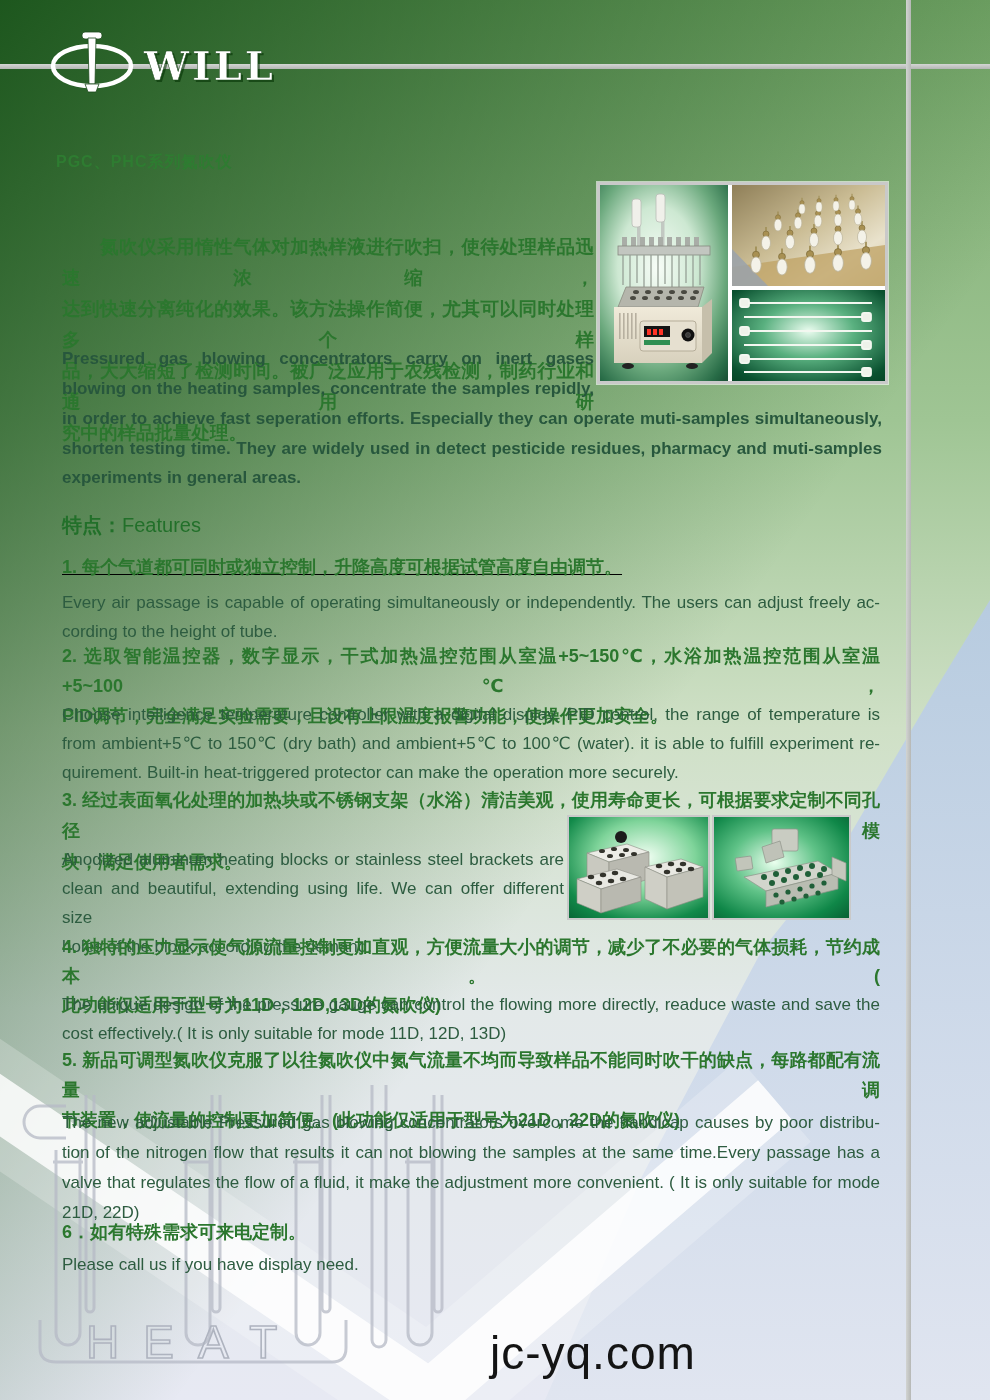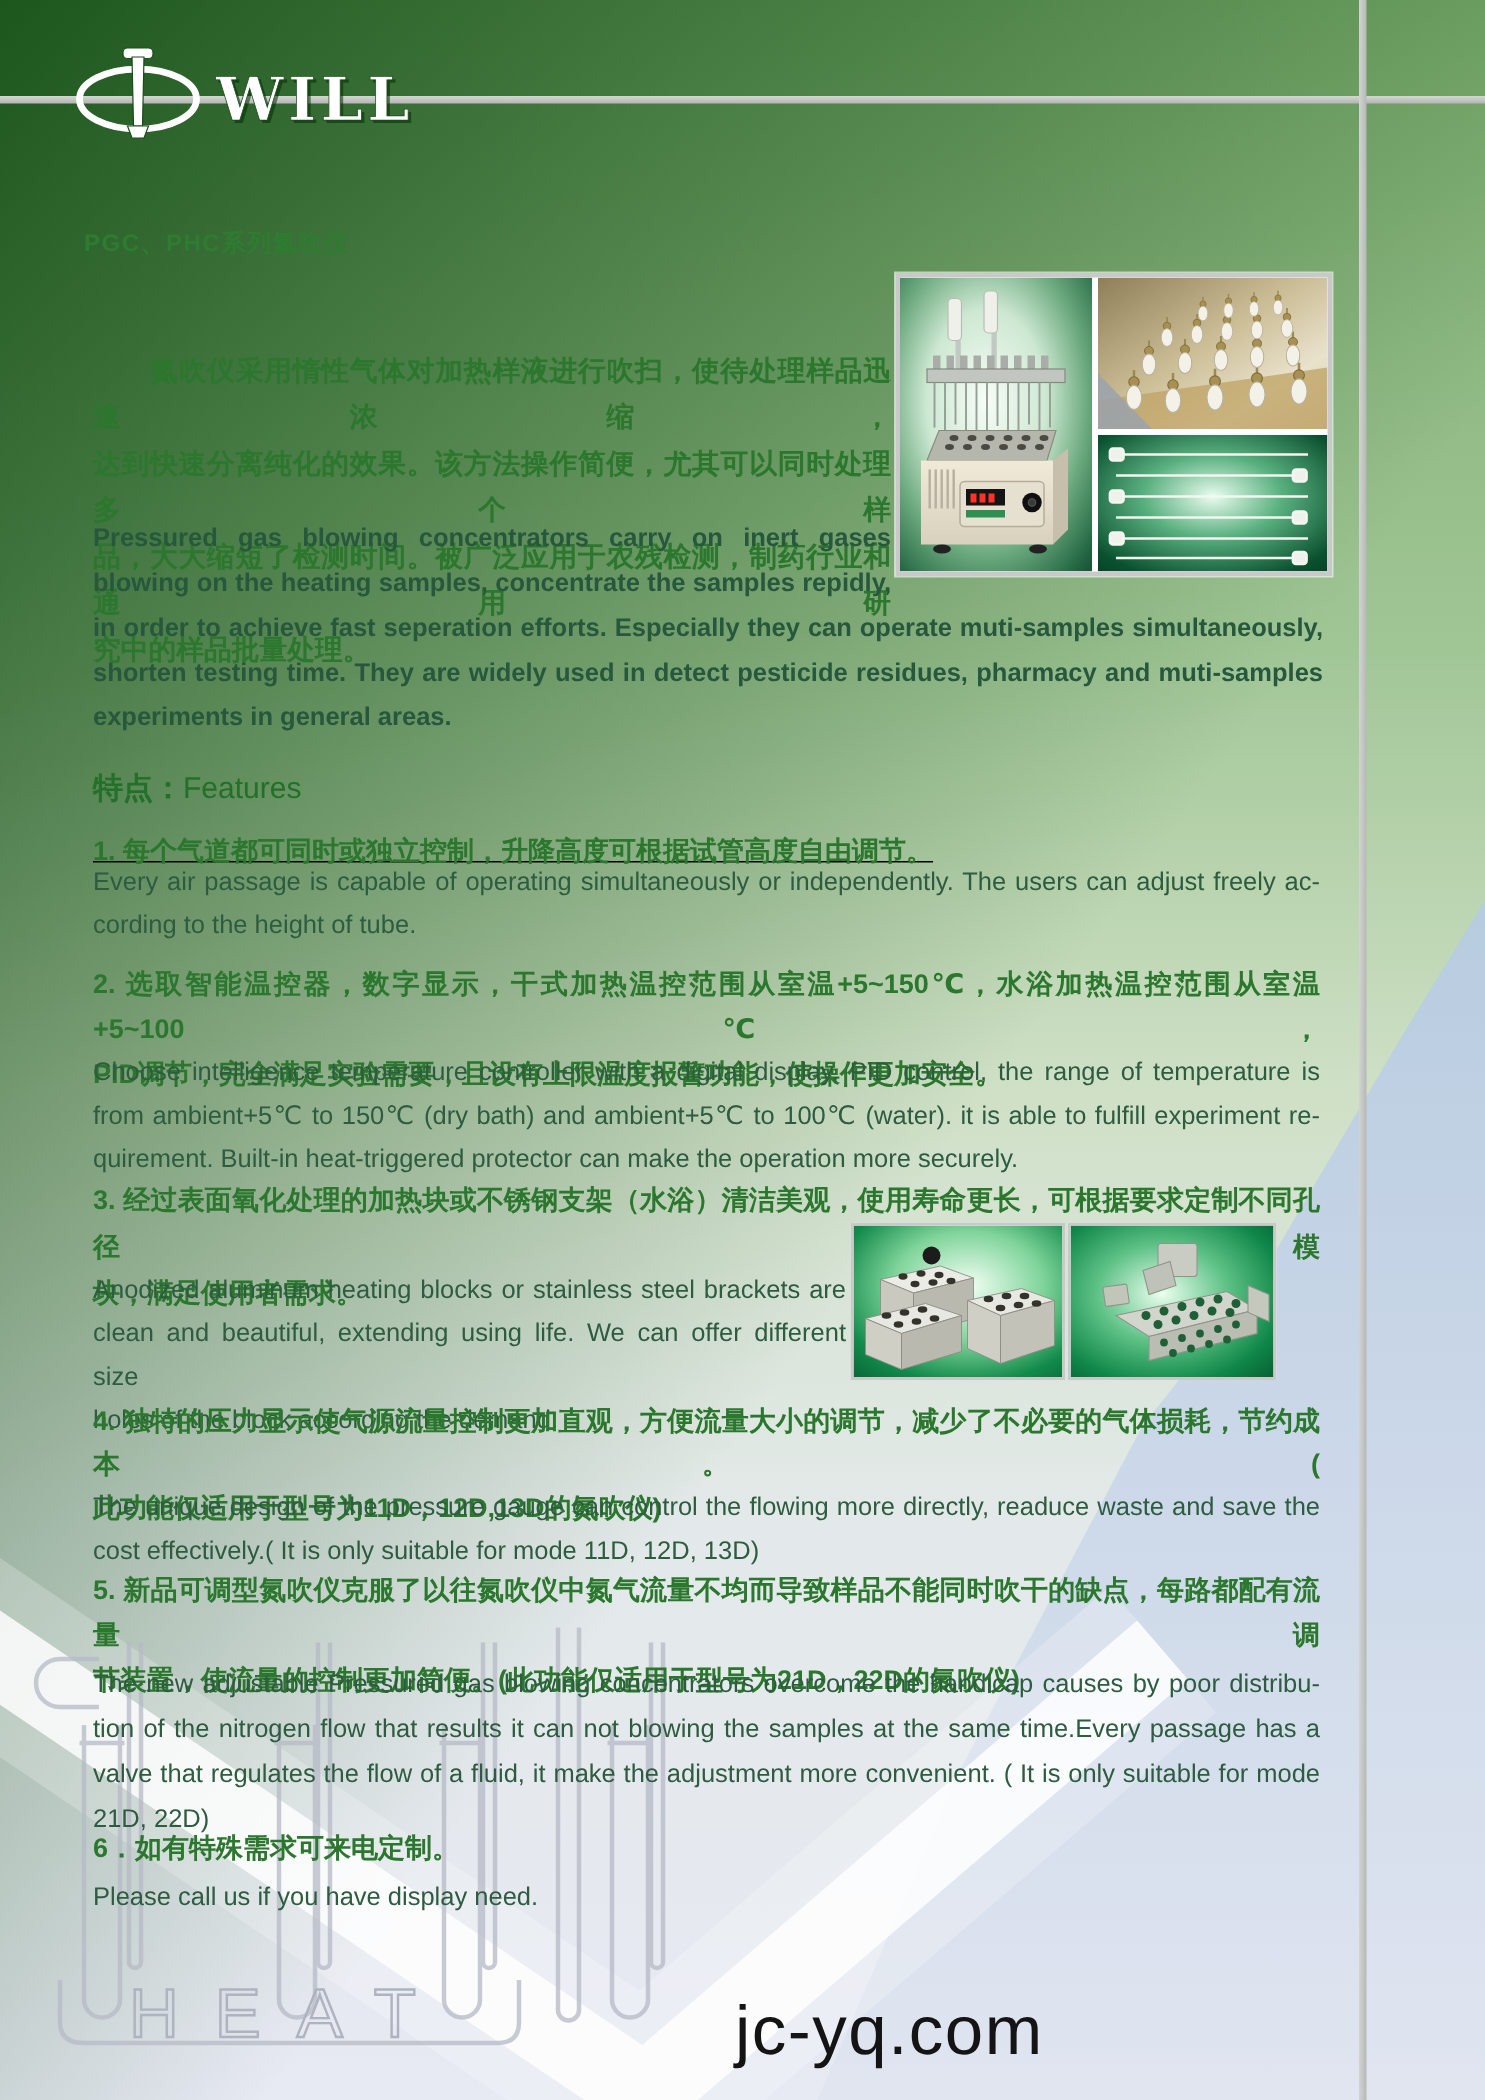--- a/index.html
+++ b/index.html
@@ -114,21 +114,21 @@
     <div class="line j">blowing on the heating samples, concentrate the samples repidly,</div>
   </div>
 
   <div class="heading">
     <span class="hzh">特点：</span><span>Features</span>
   </div>
 
   <div class="blk zh" style="top:553px;text-decoration:underline;">
     <div class="line">1. 每个气道都可同时或独立控制，升降高度可根据试管高度自由调节。</div>
   </div>
-  <div class="blk en" style="top:573px;">
+  <div class="blk en" style="top:588px;">
     <div class="line j">Every air passage is capable of operating simultaneously or independently. The users can adjust freely ac-</div>
     <div class="line">cording to the height of tube.</div>
   </div>
 
   <div class="blk zh" style="top:641px;line-height:30px;">
     <div class="line j" style="line-height:30px">2. 选取智能温控器，数字显示，干式加热温控范围从室温+5~150℃，水浴加热温控范围从室温+5~100℃，</div>
     <div class="line" style="line-height:30px">PID调节，完全满足实验需要，且设有上限温度报警功能，使操作更加安全。</div>
   </div>
   <div class="blk en" style="top:700px;">
     <div class="line j">Choose intelligence temperature controller with a digital display, PID control, the range of temperature is</div>

